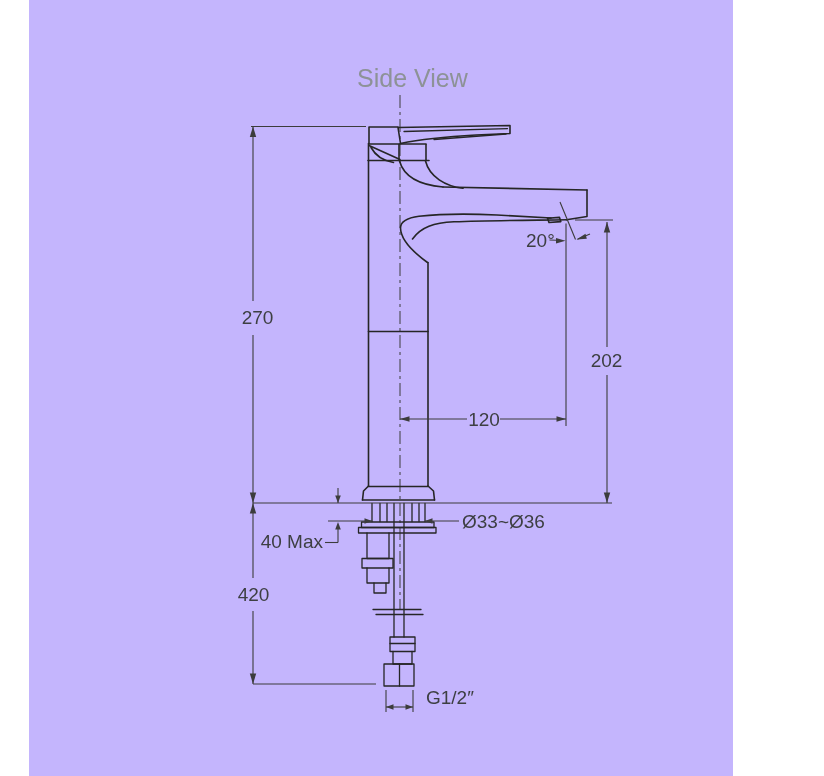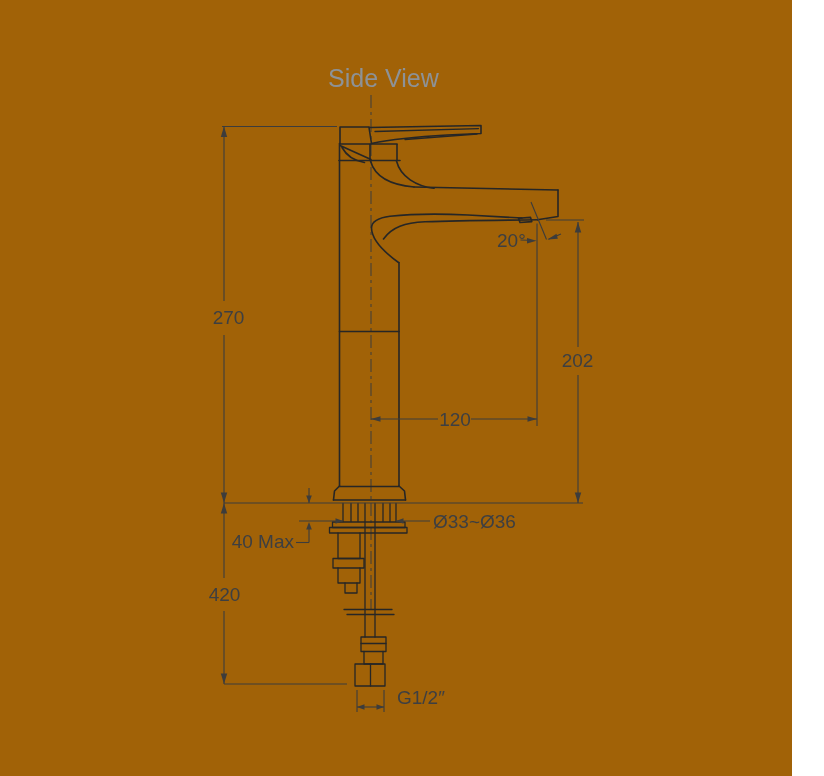--- a/index.html
+++ b/index.html
@@ -1,21 +1,22 @@
 <!DOCTYPE html>
 <html><head>
 <meta charset="utf-8">
 <style>
   html,body{margin:0;padding:0;background:#ffffff;}
   .canvas{
     position:relative;
-    width:792px;height:776px;
-    background:#a16207;
+    width:704px;height:776px;
+    background:#c4b5fd;
     font-family:"Liberation Sans", sans-serif;
     overflow:hidden;
+    margin-left:29px;
   }
   svg{display:block;}
   .outline{fill:none;stroke:#262626;stroke-width:1.6;stroke-linejoin:round;stroke-linecap:round;}
   .thin{stroke-width:1.3;}
   .dim{fill:none;stroke:#3c3c3c;stroke-width:1.1;}
   .arrowheads polygon{stroke:none;}
   .center{fill:none;stroke:#3c3c3c;stroke-width:1;stroke-dasharray:13 4 3 4;}
   .dimtext{font-family:"Liberation Sans", sans-serif;font-size:19px;fill:#3d3f42;}
   .titletext{font-family:"Liberation Sans", sans-serif;font-size:25px;fill:#8d9297;}
 </style>

